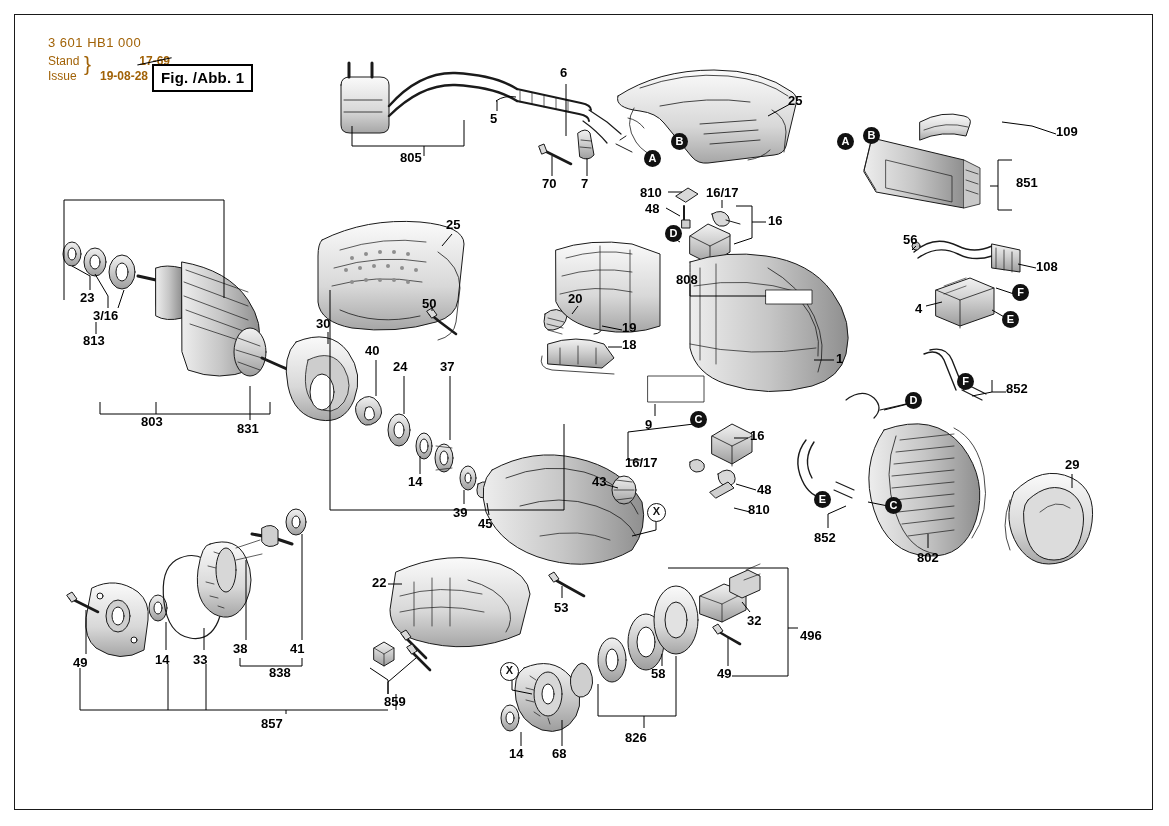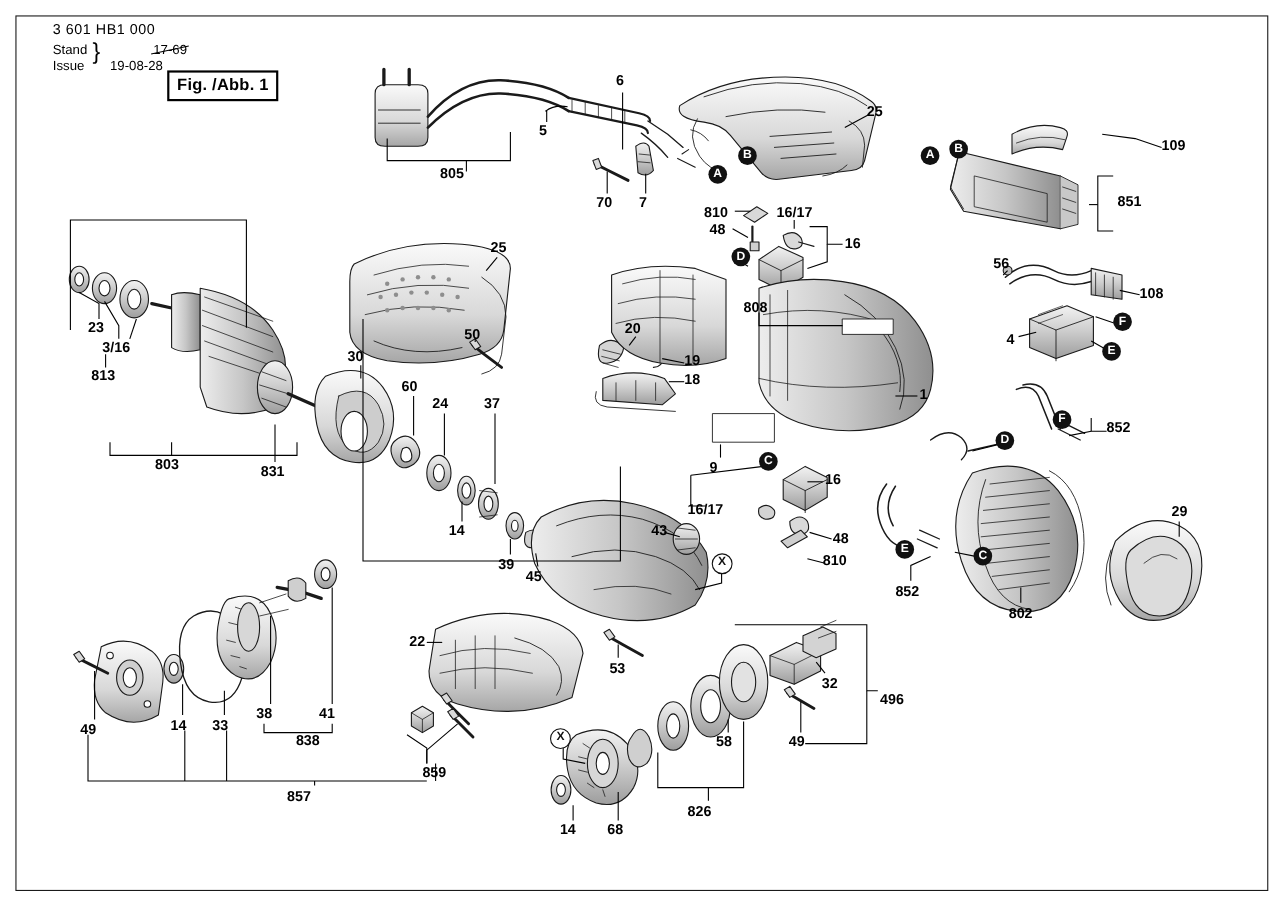--- a/index.html
+++ b/index.html
@@ -23,23 +23,23 @@
     top: 14px;
     width: 1139px;
     height: 796px;
     border: 1.5px solid #1a1a1a;
     box-sizing: border-box;
   }
   
   .hdr {
     position: absolute;
     left: 48px;
-    top: 20px;
+    top: 36px;
     font-size: 12.5px;
-    color: #000000;
+    color: #a16207;
     line-height: 14px;
     white-space: nowrap;
   }
   .hdr .partno {
     font-size: 13px;
     letter-spacing: .5px;
     margin-bottom: 4px;
   }
   .hdr-rows {
     position: relative;
@@ -50,21 +50,21 @@
     font-size: 12px;
   }
   .hdr-label { display: inline-block; width: 36px; }
   .hdr-brace {
     position: absolute;
     left: 36px;
     top: -1px;
     font-size: 21px;
     line-height: 21px;
   }
-  .hdr-val { position: absolute; left: 52px; top: 0; }
+  .hdr-val { position: absolute; left: 52px; top: 0; font-weight: bold; }
   .strike {
     position: relative;
   }
   .strike::after {
     content: "";
     position: absolute;
     left: -2px;
     right: -2px;
     top: 50%;
     height: 1px;
@@ -584,21 +584,21 @@
     <span class="num" style="left:622px;top:337px">18</span>
     <span class="num" style="left:836px;top:351px">1</span>
     <span class="num" style="left:446px;top:217px">25</span>
     <span class="num" style="left:422px;top:296px">50</span>
     <span class="num" style="left:80px;top:290px">23</span>
     <span class="num" style="left:93px;top:308px">3/16</span>
     <span class="num" style="left:83px;top:333px">813</span>
     <span class="num" style="left:141px;top:414px">803</span>
     <span class="num" style="left:237px;top:421px">831</span>
     <span class="num" style="left:316px;top:316px">30</span>
-    <span class="num" style="left:365px;top:343px">60</span>
+    <span class="num" style="left:365px;top:343px">40</span>
     <span class="num" style="left:393px;top:359px">24</span>
     <span class="num" style="left:440px;top:359px">37</span>
     <span class="num" style="left:408px;top:474px">14</span>
     <span class="num" style="left:453px;top:505px">39</span>
     <span class="num" style="left:478px;top:516px">45</span>
     <span class="num" style="left:592px;top:474px">43</span>
     <span class="num" style="left:645px;top:417px">9</span>
     <span class="num" style="left:625px;top:455px">16/17</span>
     <span class="num" style="left:750px;top:428px">16</span>
     <span class="num" style="left:757px;top:482px">48</span>

